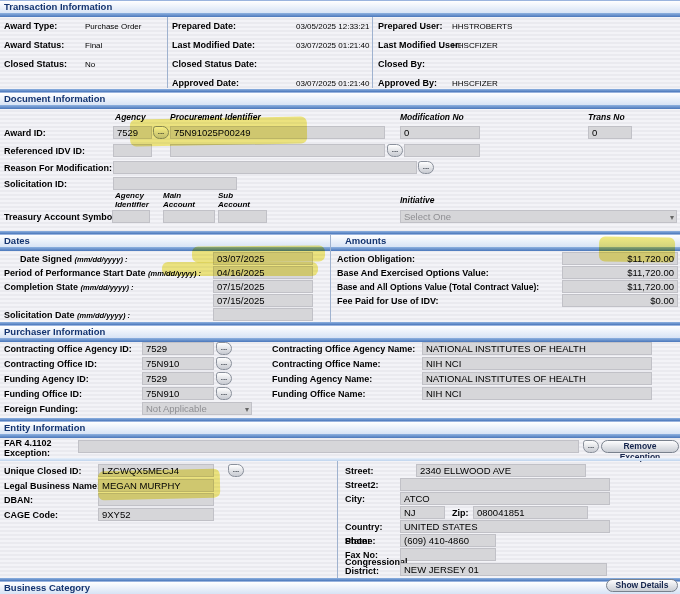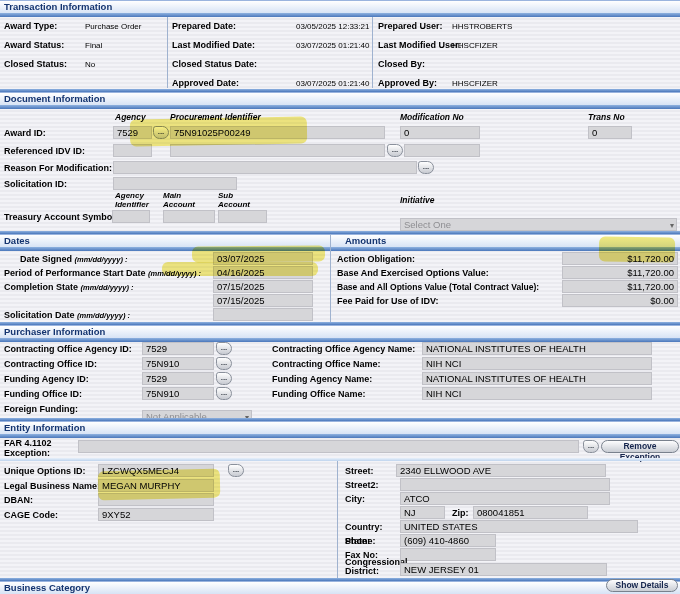--- a/index.html
+++ b/index.html
@@ -12,21 +12,21 @@
   .hdr .t { position:absolute; top:0; }
   .rule { position:absolute; left:0; width:680px; height:4px;
           background:linear-gradient(180deg,#8fb2e0,#4a77bb); }
   .softrule { position:absolute; left:0; width:680px; height:3px;
           background:linear-gradient(180deg,#e8f0fa,#bed4ee); }
   .L { position:absolute; font-size:9px; font-weight:bold; color:#000; white-space:nowrap; }
   .V { position:absolute; font-size:8px; color:#000; white-space:nowrap; }
   .F { position:absolute; height:13px; background:#d6d6d9; border:1px solid #c1c1c7;
        font-size:9.5px; line-height:11px; padding:0 3px; white-space:nowrap; overflow:hidden; color:#000; }
   .F.r  { text-align:right; }
-  .F.dis{ color:#8e8e92;margin-top:8px; }
+  .F.dis{ color:#8e8e92; }
   .dots { position:absolute; width:16px; height:13px; border:1px solid #8a909b;
           border-radius:3px 7px 7px 7px; background:linear-gradient(180deg,#ffffff,#c7cad1);
           font-size:8px; font-weight:bold; color:#3a3f4a; text-align:center; line-height:9px; cursor:pointer; }
   .pill { position:absolute; height:13px; border:1px solid #79818d; border-radius:7px;
           background:linear-gradient(180deg,#fdfdfe,#c9cdd4); font-size:8.5px; font-weight:bold;
           color:#15254d; text-align:center; line-height:11px; cursor:pointer; }
   .vdiv { position:absolute; width:1px; background:#9fb2cf; }
   .ih   { position:absolute; font-size:8.5px; font-weight:bold; font-style:italic; color:#000; white-space:nowrap; }
   .ih2  { font-size:8px; line-height:8.5px; white-space:normal; }
   .hint { font-style:italic; font-size:7.5px; }
@@ -186,42 +186,42 @@
   <div class="rule" style="top:434px"></div>
 
   <span class="L" style="left:4px;top:438px">FAR 4.1102</span>
   <span class="L" style="left:4px;top:448px">Exception:</span>
   <div class="F" style="left:78px;top:440px;width:501px"></div>
   <div class="dots" style="left:583px;top:440px">...</div>
   <div class="pill" style="left:601px;top:440px;width:78px">Remove Exception</div>
   <div class="softrule" style="top:458px"></div>
   <div class="vdiv" style="left:337px;top:461px;height:118px"></div>
 
-  <span class="L" style="left:4px;top:466px">Unique Options ID:</span>
+  <span class="L" style="left:4px;top:466px">Unique Closed ID:</span>
   <div class="F" style="left:98px;top:464px;width:116px">LZCWQX5MECJ4</div>
   <div class="dots" style="left:228px;top:464px">...</div>
   <span class="L" style="left:4px;top:481px">Legal Business Name:</span>
   <div class="F" style="left:98px;top:479px;width:116px">MEGAN MURPHY</div>
   <span class="L" style="left:4px;top:495px">DBAN:</span>
   <div class="F" style="left:98px;top:493px;width:116px"></div>
   <span class="L" style="left:4px;top:510px">CAGE Code:</span>
   <div class="F" style="left:98px;top:508px;width:116px">9XY52</div>
 
   <span class="L" style="left:345px;top:466px">Street:</span>
-  <div class="F" style="left:396px;top:464px;width:210px">2340 ELLWOOD AVE</div>
+  <div class="F" style="left:416px;top:464px;width:170px">2340 ELLWOOD AVE</div>
   <span class="L" style="left:345px;top:480px">Street2:</span>
   <div class="F" style="left:400px;top:478px;width:210px"></div>
   <span class="L" style="left:345px;top:494px">City:</span>
   <div class="F" style="left:400px;top:492px;width:210px">ATCO</div>
   <span class="L" style="left:345px;top:536px">State:</span>
   <div class="F" style="left:400px;top:506px;width:45px">NJ</div>
   <span class="L" style="left:452px;top:508px">Zip:</span>
   <div class="F" style="left:473px;top:506px;width:115px">080041851</div>
   <span class="L" style="left:345px;top:522px">Country:</span>
-  <div class="F" style="left:400px;top:520px;width:238px">UNITED STATES</div>
+  <div class="F" style="left:400px;top:520px;width:210px">UNITED STATES</div>
   <span class="L" style="left:345px;top:536px">Phone:</span>
   <div class="F" style="left:400px;top:534px;width:96px">(609) 410-4860</div>
   <span class="L" style="left:345px;top:550px">Fax No:</span>
   <div class="F" style="left:400px;top:548px;width:96px"></div>
   <span class="L wrap" style="left:345px;top:558px">Congressional District:</span>
   <div class="F" style="left:400px;top:563px;width:207px">NEW JERSEY 01</div>
 
   <div class="rule" style="top:578px;height:3px"></div>
   <div class="hdr" style="top:581px">
     <span class="t" style="left:4px">Business Category</span>

